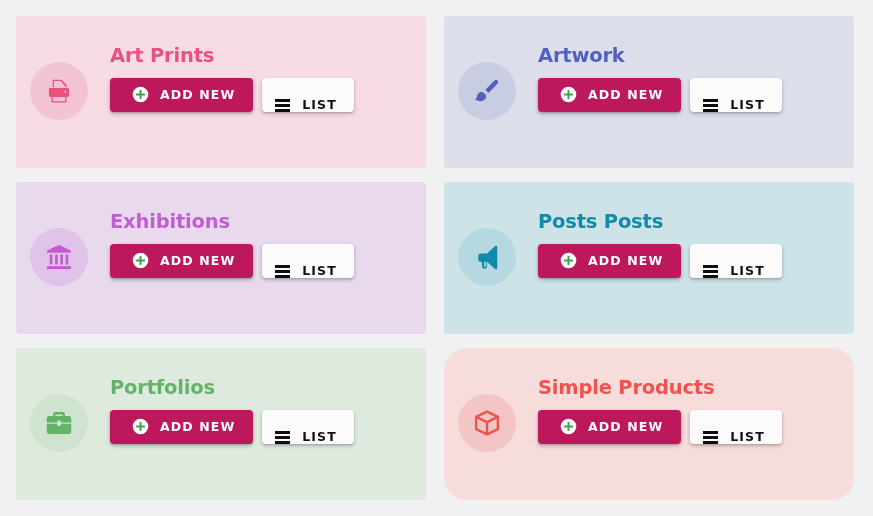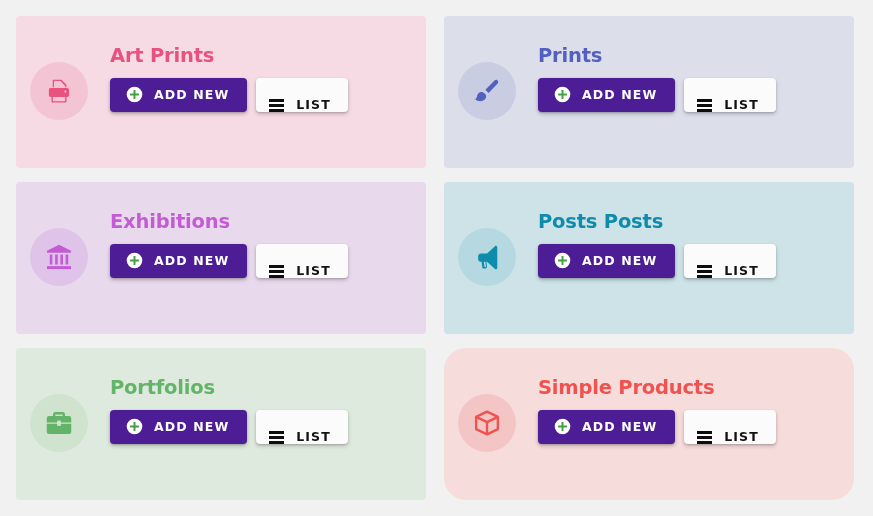--- a/index.html
+++ b/index.html
@@ -90,24 +90,24 @@
     font-size: 12.5px;
     font-weight: bold;
     letter-spacing: 1.1px;
     border-radius: 4px;
     height: 34px;
     padding: 0 14px;
     white-space: nowrap;
   }
 
   .btn-add {
-    background: #4c1d95;
+    background: #be185d;
     color: #ffffff;
     box-shadow: 0 2px 4px rgba(0,0,0,0.22), 0 1px 2px rgba(0,0,0,0.16);
-    padding-left: 16px;
+    padding-left: 22px;
     padding-right: 18px;
   }
 
   .btn-add .plus-icon {
     width: 17px;
     height: 17px;
     min-width: 17px;
     margin-right: 11px;
     display: block;
   }
@@ -184,21 +184,21 @@
       <div class="card-inner">
         <div class="avatar" style="background:#c9cde2;color:#5360c0">
           <span>
             <svg viewBox="0 0 24 24" fill="currentColor">
               <path d="M20.3 3.4c-.6-.6-1.6-.5-2.3.2L10.7 11l2.6 2.6 7.2-7.6c.7-.8.5-2-.2-2.6z"></path>
               <path d="M8.8 13.1c-1.3-.5-2.9-.1-3.9 1-.9 1-.8 2-1.1 2.9-.3.8-.9 1.2-1.3 1.5 1 .9 2.6 1.6 4.3 1.6 2.5 0 4.5-1.7 4.5-3.9 0-1.4-.9-2.5-2.5-3.1z"></path>
             </svg>
           </span>
         </div>
         <div class="card-body">
-          <div class="card-title" style="color:#5360c0">Prints</div>
+          <div class="card-title" style="color:#5360c0">Artwork</div>
           <div class="btn-row">
             <button class="btn btn-add">
               <svg class="plus-icon" viewBox="0 0 24 24">
                 <circle cx="12" cy="12" r="11" fill="#ffffff"></circle>
                 <rect x="10.6" y="5.6" width="2.8" height="12.8" rx="0.6" fill="#43a047"></rect>
                 <rect x="5.6" y="10.6" width="12.8" height="2.8" rx="0.6" fill="#43a047"></rect>
               </svg>
               <span class="btn-label">ADD NEW</span>
             </button>
             <button class="btn btn-list">

